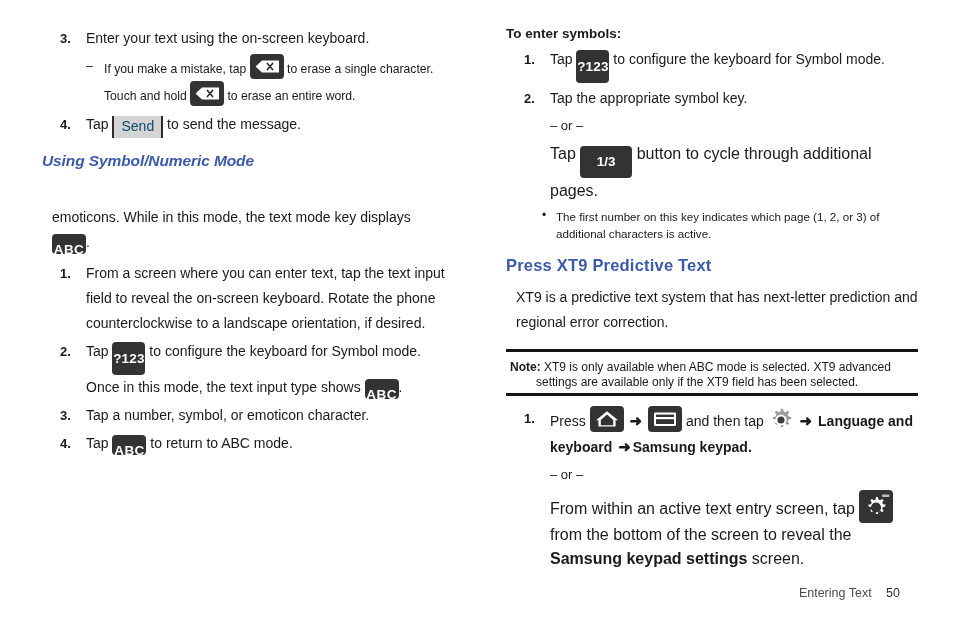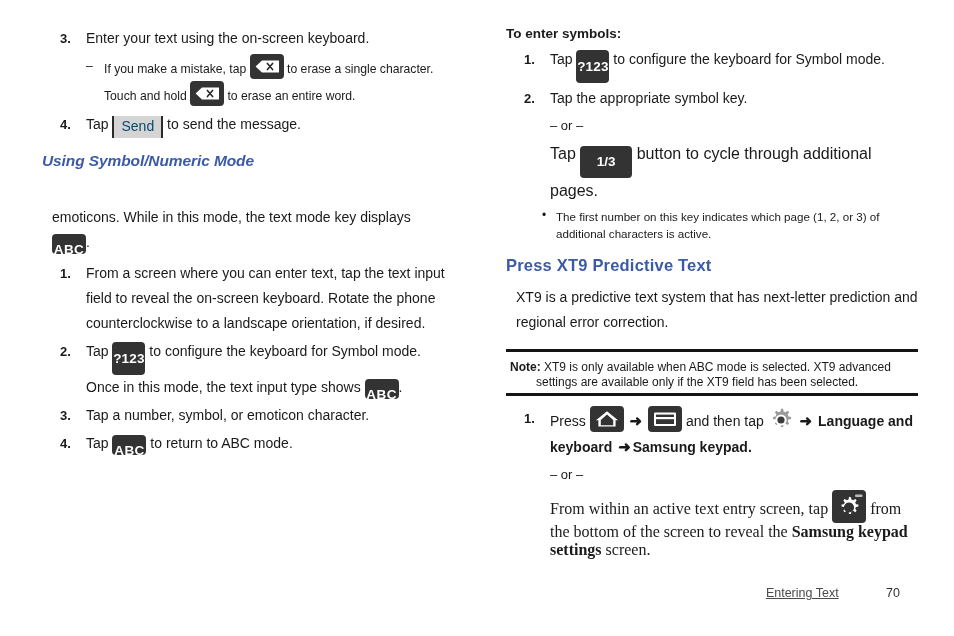--- a/index.html
+++ b/index.html
@@ -176,21 +176,21 @@
   .note-inner .note-text-2 { display: block; margin-left: 26px; }
 
   
   .footer {
     position: absolute;
     right: 54px;
     bottom: 36px;
     font-size: 12.5px;
     color: #4a4a4a;
   }
-  .footer .ftitle { margin-right: 44px; text-decoration: underline; }
+  .footer .ftitle { margin-right: 11px; }
   .footer .fpage { color: #2e2e2e; }
 
   .b { font-weight: bold; }
 </style>
 </head>
 <body>
 
 <div class="page">
 
   <div class="col col-left">
@@ -340,37 +340,37 @@
           </svg>
         </span>
         <span class="arrow">➜</span>
         <span class="b">Language and keyboard</span>
         <span class="arrow">➜</span><span class="b">Samsung keypad</span><span class="b">.</span>
       </li>
     </ul>
 
     <div style="margin-left:44px; margin-top:2px;">
       <div class="or">– or –</div>
-      <div class="body" style="line-height:18px;font-family:Liberation Serif, serif;">
+      <div class="body" style="line-height:24px;">
         <span>From within an active text entry screen, tap</span>
         <span class="key key-gear-dark">
           <svg class="glyph-svg" viewBox="0 0 34 33">
             <rect x="23" y="4.5" width="7.5" height="2.4" rx="1" fill="#b9bec6"></rect>
             <g fill="#ffffff" transform="translate(17,17.5) scale(0.93) translate(-13,-13)">
               <path d="M13 1.5 l2.1 0.4 0.5 2.6 1.9 0.8 2.2-1.5 1.5 1.5 -1.5 2.2 0.8 1.9 2.6 0.5 0 2.1 -2.6 0.5 -0.8 1.9 1.5 2.2 -1.5 1.5 -2.2-1.5 -1.9 0.8 -0.5 2.6 -2.1 0 -0.5-2.6 -1.9-0.8 -2.2 1.5 -1.5-1.5 1.5-2.2 -0.8-1.9 -2.6-0.5 0-2.1 2.6-0.5 0.8-1.9 -1.5-2.2 1.5-1.5 2.2 1.5 1.9-0.8 0.5-2.6 z"></path>
             </g>
             <circle cx="17" cy="17.5" r="5.1" fill="#333333"></circle>
           </svg>
         </span>
         <span>from the bottom of the screen to reveal the</span>
         <span class="b">Samsung keypad settings</span>
         <span>screen.</span>
       </div>
     </div>
 
   </div>
 
   <div class="footer">
     <span class="ftitle">Entering Text</span>
-    <span class="fpage">70</span>
+    <span class="fpage">50</span>
   </div>
 
 </div>
 
 </body></html>

